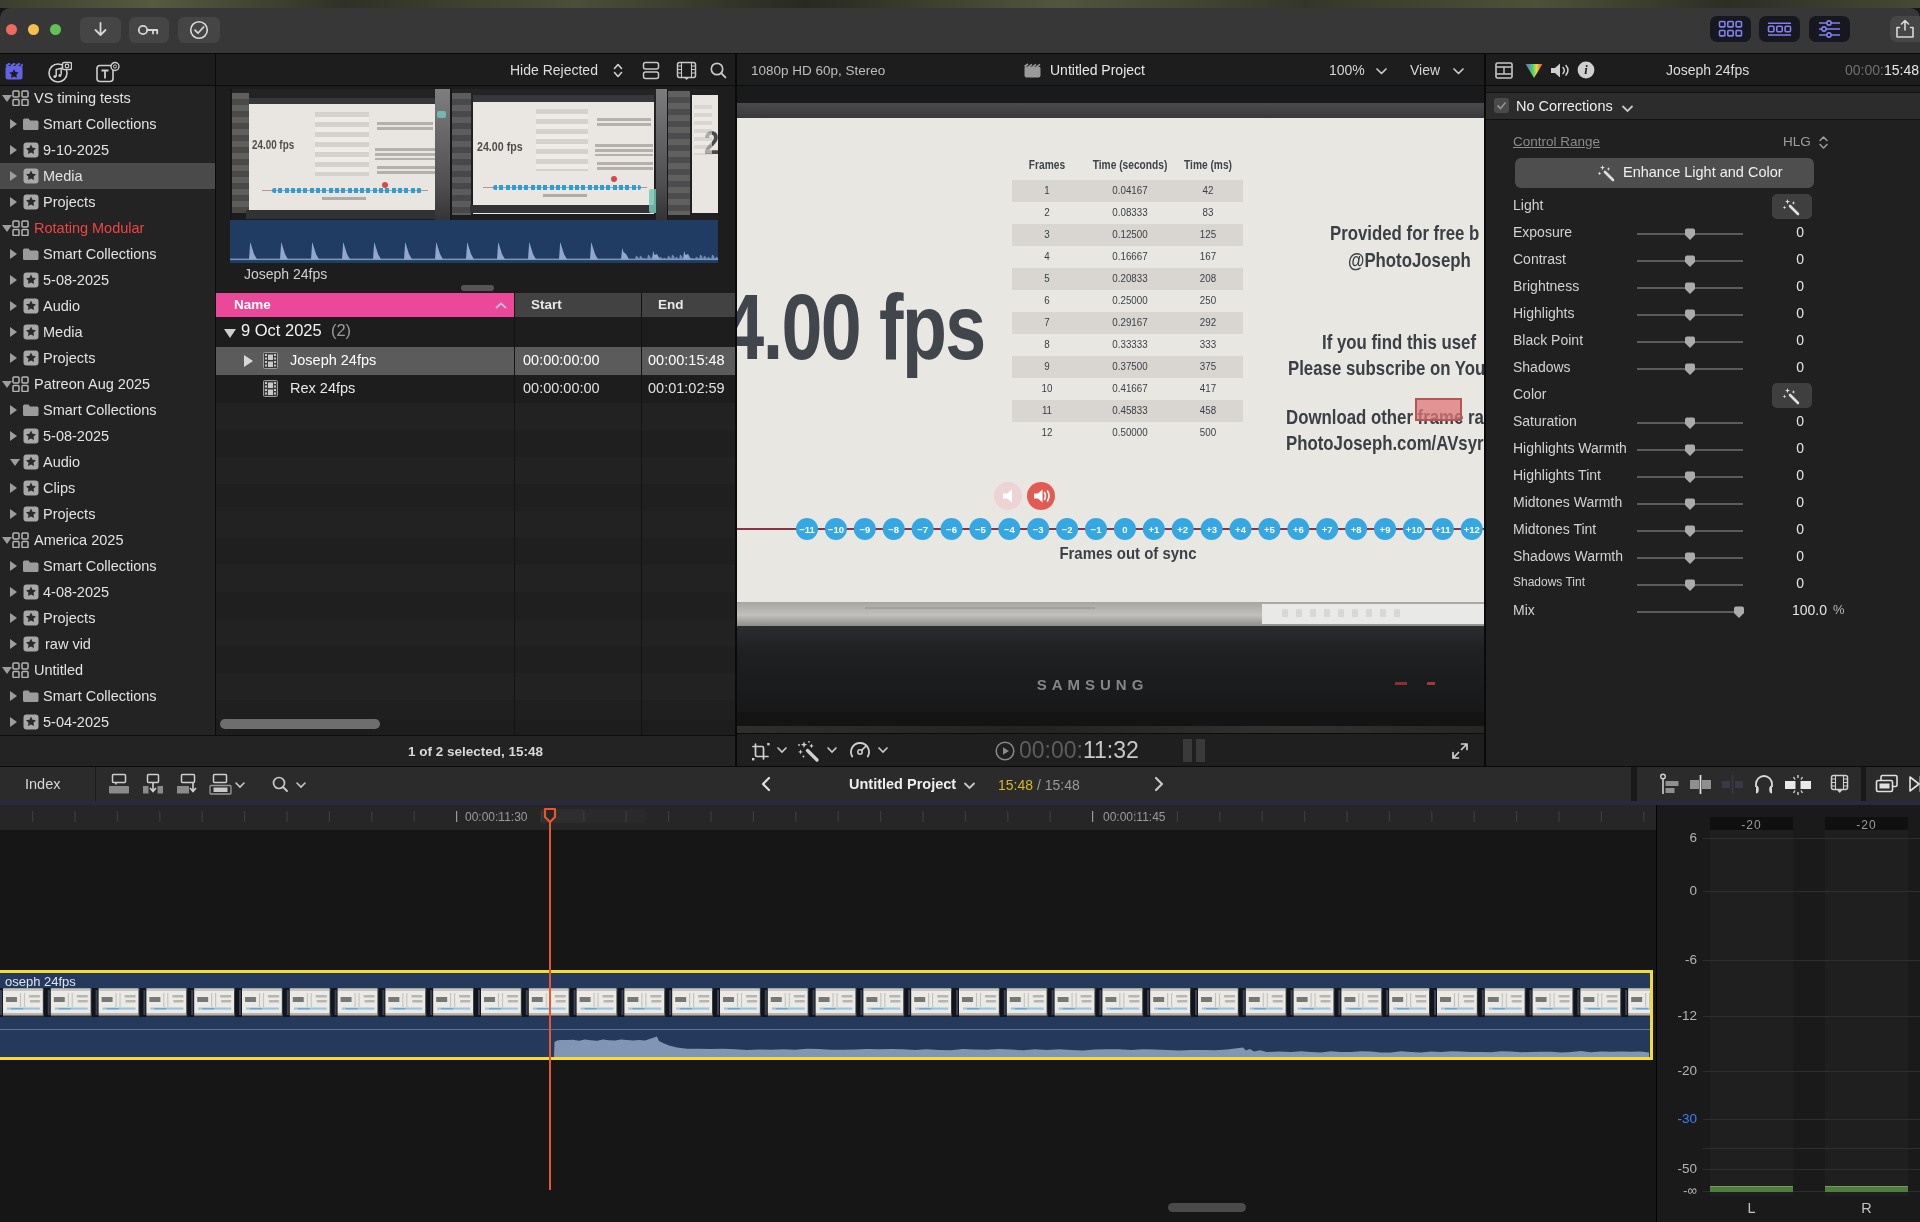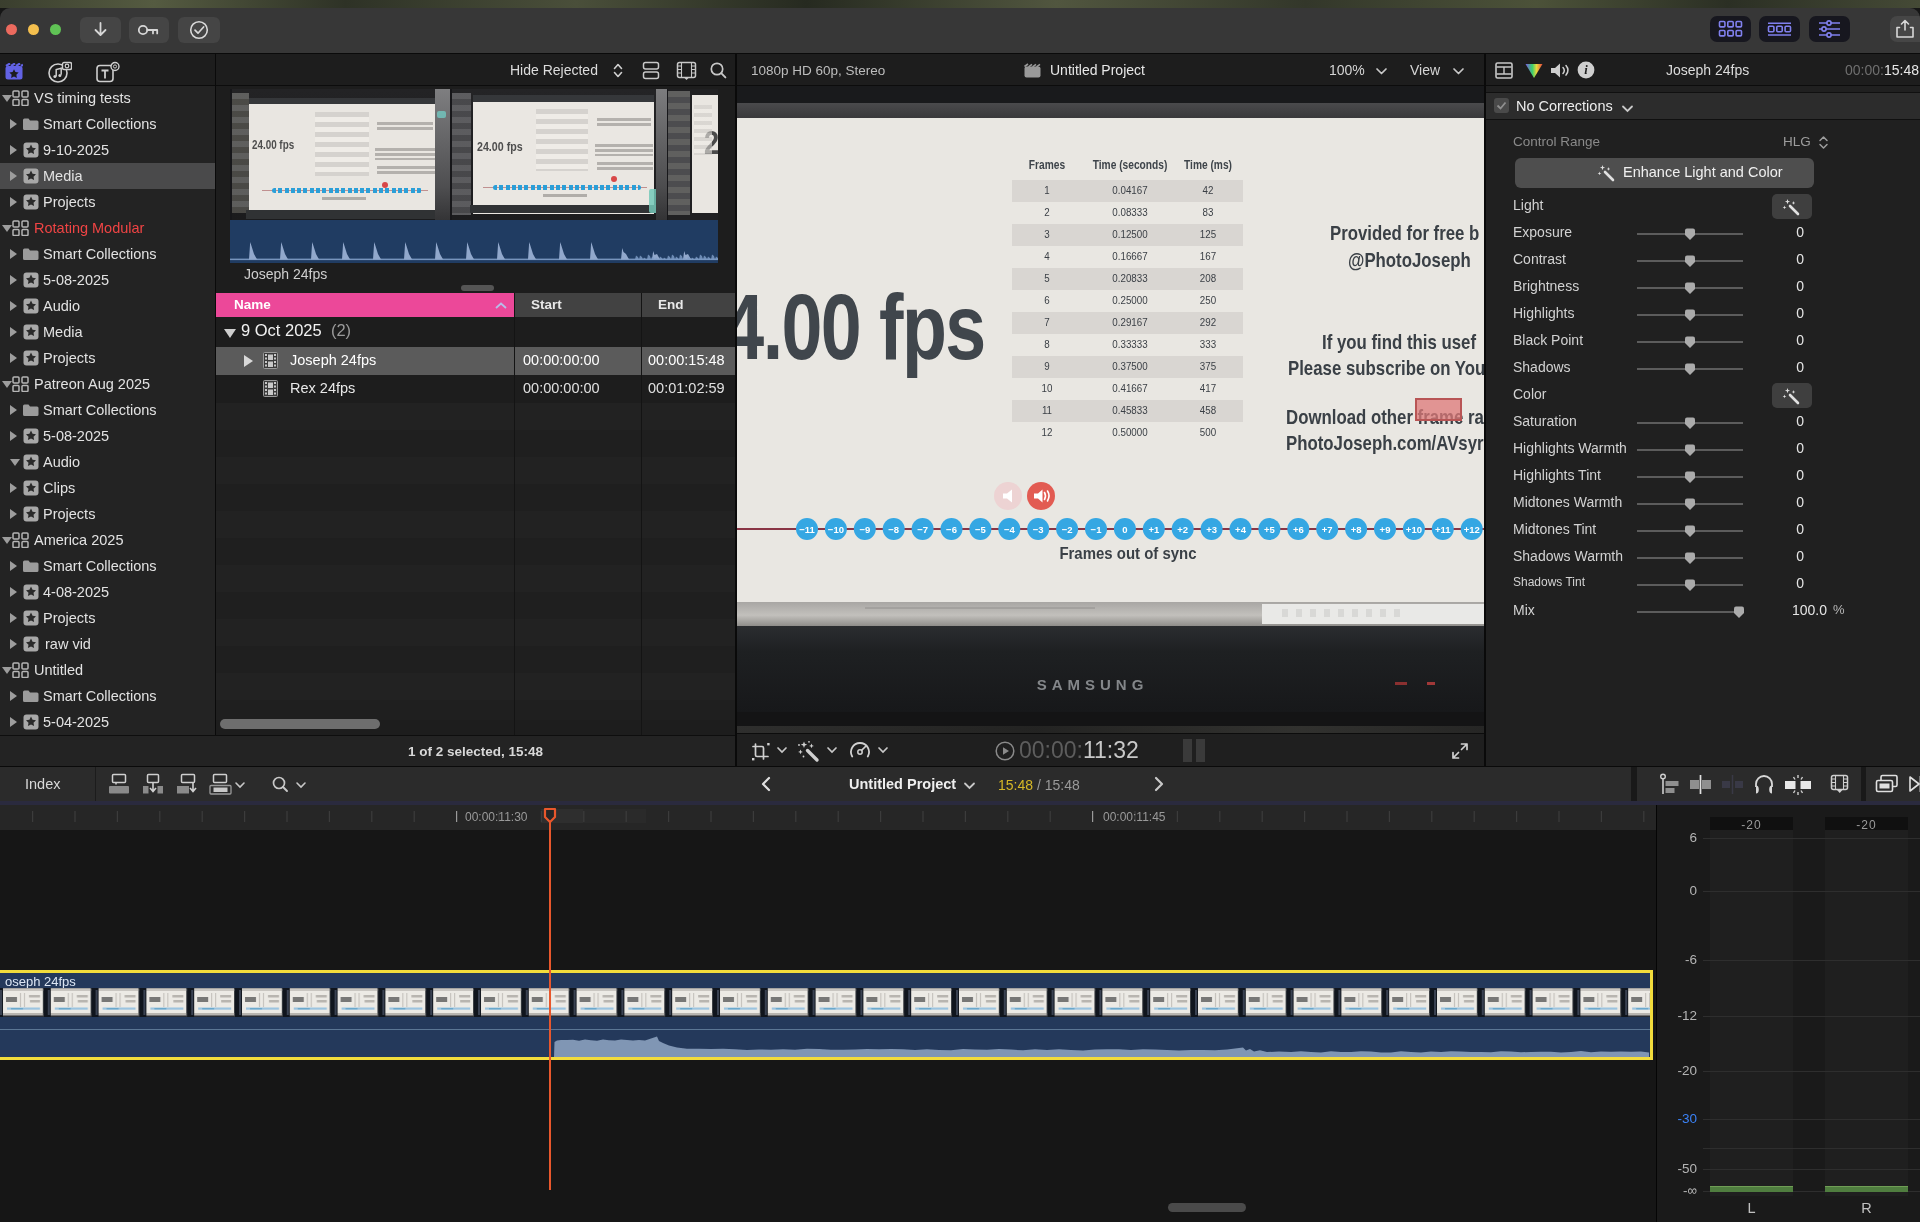--- a/index.html
+++ b/index.html
@@ -658,21 +658,21 @@
     <div class="abs" id="inspector" style="left:1486px;top:78px;width:434px;height:680px;background:#202020;overflow:hidden;">
       <div class="abs" style="left:0;top:6px;width:434px;height:28px;background:#2c2c2c;border-top:1px solid #101010;border-bottom:1px solid #101010;">
           <div class="abs" style="left:8px;top:5px;width:15px;height:15px;border-radius:3px;background:#4a4a4a;"><svg width="15" height="15">
               <path d="M3.5 7.5 l3 3 5 -6" stroke="#8f8f8f" stroke-width="1.8" fill="none"></path>
             </svg></div>
           <div class="txt" style="left:30px;top:5px;font-size:14.5px;color:#ededed;">No Corrections</div>
           <svg class="abs" style="left:135px;top:11px;" width="13" height="10">
             <path d="M2 2.5 l4.5 4.5 L11 2.5" stroke="#c8c8c8" stroke-width="1.8" fill="none" stroke-linecap="round"></path>
           </svg>
         </div>
-      <div class="txt" style="left:27px;top:48px;font-size:13.5px;color:#8a8a8a;">Control Range</div>
+      <div class="txt" style="left:27px;top:48px;font-size:13.5px;color:#8a8a8a;text-decoration:underline;">Control Range</div>
       <div class="txt" style="left:297px;top:48px;font-size:13.5px;color:#9d9d9d;">HLG</div>
       <svg class="abs" style="left:332px;top:49px;" width="11" height="15">
           <path d="M2 5.5 L5.5 2 L9 5.5 M2 9.5 L5.5 13 L9 9.5" stroke="#9d9d9d" stroke-width="1.5" fill="none" stroke-linecap="round" stroke-linejoin="round"></path>
         </svg>
       <div class="abs" style="left:29px;top:72px;width:299px;height:30px;background:#4e4e4e;border-radius:6px;">
           <div class="abs" style="left:82px;top:6px;"><svg width="20" height="18">
               <path d="M8 8 L16 16" stroke="#e0e0e0" stroke-width="2.6" stroke-linecap="round"></path>
               <g fill="#e0e0e0">
                 <path d="M5.5 1 l0.7 1.9 1.9.7 -1.9.7 -.7 1.9 -.7 -1.9 -1.9 -.7 1.9 -.7z"></path>
                 <path d="M11.5 3 l0.5 1.4 1.4.5 -1.4.5 -.5 1.4 -.5 -1.4 -1.4 -.5 1.4 -.5z"></path>

